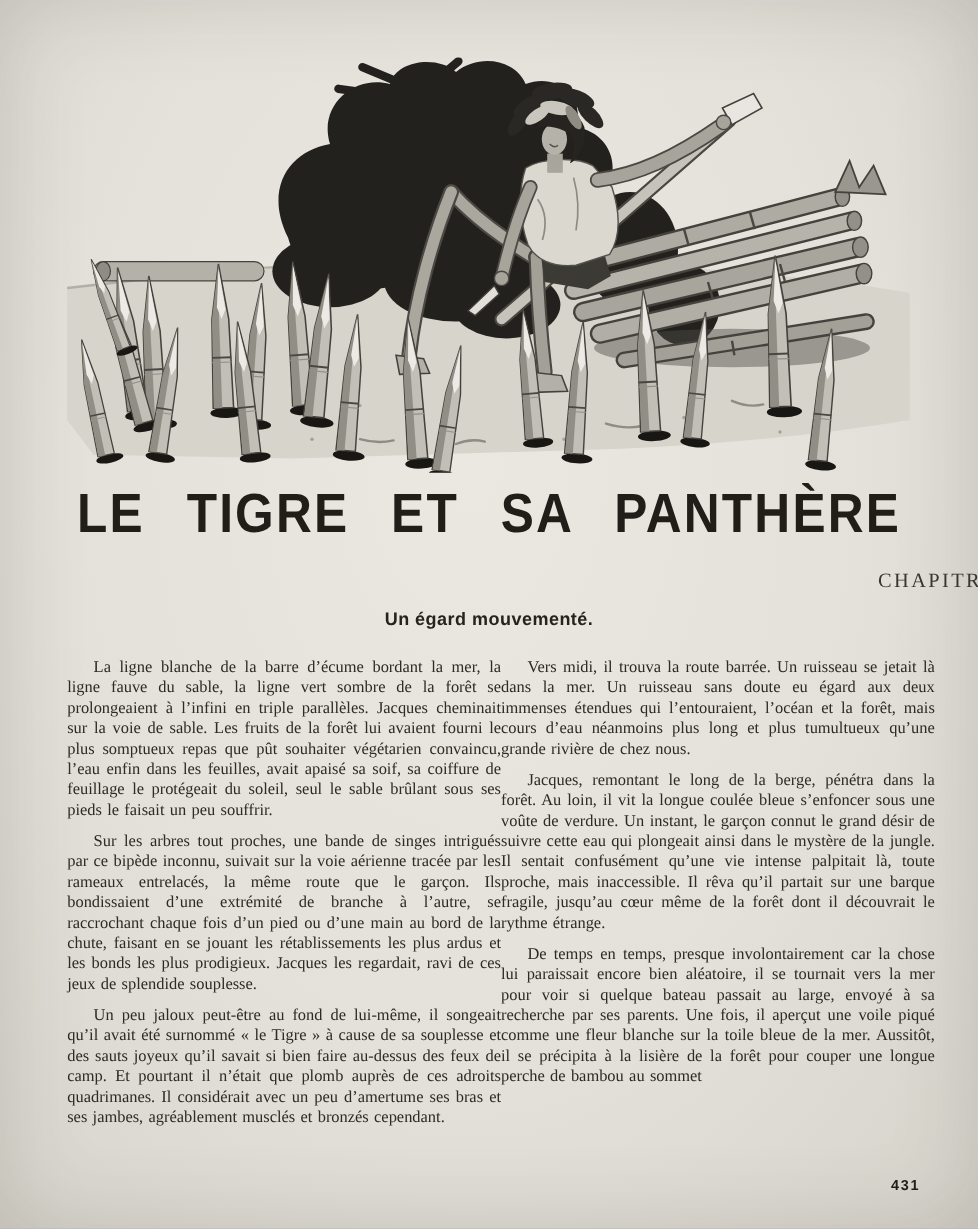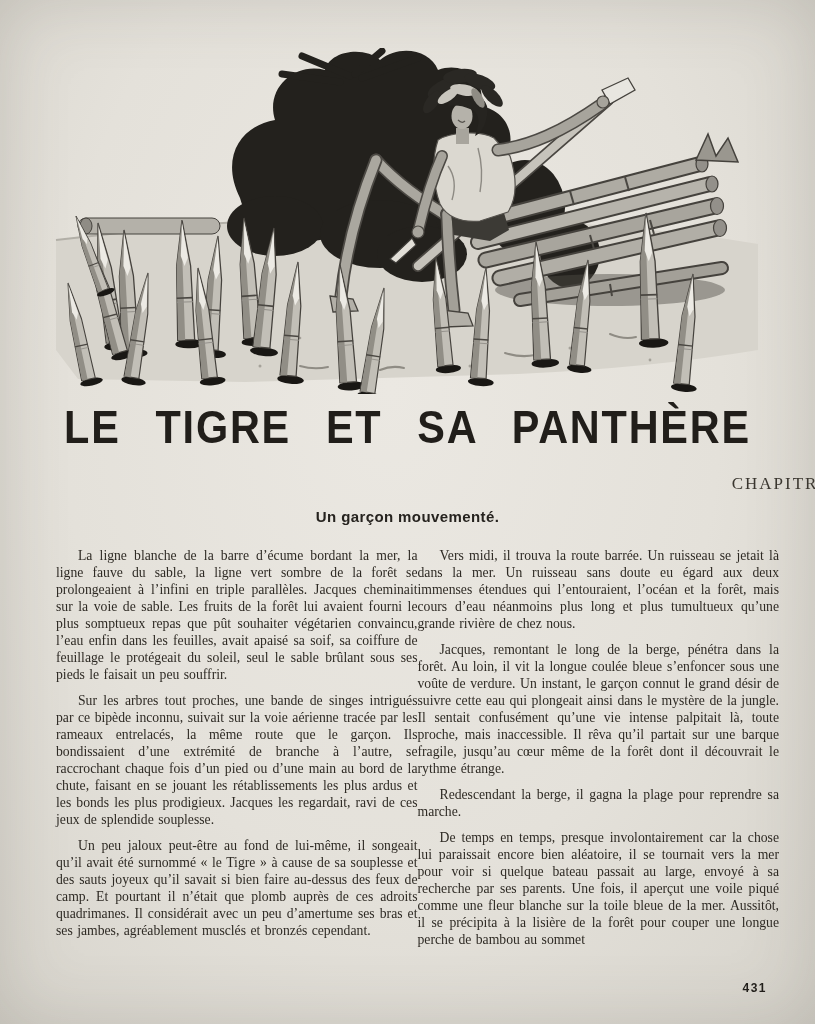--- a/index.html
+++ b/index.html
@@ -194,31 +194,30 @@
       <use href="#spk" transform="translate(596,165) rotate(-2) scale(1.05)"></use>
       <use href="#spk" transform="translate(643,226) rotate(6) scale(0.92)"></use>
       <use href="#spk" transform="translate(26,168) rotate(-20) scale(0.66)"></use>
     </svg>
   </figure>
 
   <h1 class="title">LE TIGRE ET SA PANTHÈRE</h1>
 
   <div class="chapter">CHAPITRE IV</div>
 
-  <div class="section">Un garçon mouvementé.</div>
+  <div class="section">Un égard mouvementé.</div>
 
   <div class="columns">
     <div class="col">
       <p>La ligne blanche de la barre d’écume bordant la mer, la ligne fauve du sable, la ligne vert sombre de la forêt se prolongeaient à l’infini en triple parallèles. Jacques cheminait sur la voie de sable. Les fruits de la forêt lui avaient fourni le plus somptueux repas que pût souhaiter végétarien convaincu, l’eau enfin dans les feuilles, avait apaisé sa soif, sa coiffure de feuillage le protégeait du soleil, seul le sable brûlant sous ses pieds le faisait un peu souffrir.</p>
       <p>Sur les arbres tout proches, une bande de singes intrigués par ce bipède inconnu, suivait sur la voie aérienne tracée par les rameaux entrelacés, la même route que le garçon. Ils bondissaient d’une extrémité de branche à l’autre, se raccrochant chaque fois d’un pied ou d’une main au bord de la chute, faisant en se jouant les rétablissements les plus ardus et les bonds les plus prodigieux. Jacques les regardait, ravi de ces jeux de splendide souplesse.</p>
       <p>Un peu jaloux peut-être au fond de lui-même, il songeait qu’il avait été surnommé « le Tigre » à cause de sa souplesse et des sauts joyeux qu’il savait si bien faire au-dessus des feux de camp. Et pourtant il n’était que plomb auprès de ces adroits quadrimanes. Il considérait avec un peu d’amertume ses bras et ses jambes, agréablement musclés et bronzés cependant.</p>
     </div>
     <div class="col">
       <p>Vers midi, il trouva la route barrée. Un ruisseau se jetait là dans la mer. Un ruisseau sans doute eu égard aux deux immenses étendues qui l’entouraient, l’océan et la forêt, mais cours d’eau néanmoins plus long et plus tumultueux qu’une grande rivière de chez nous.</p>
       <p>Jacques, remontant le long de la berge, pénétra dans la forêt. Au loin, il vit la longue coulée bleue s’enfoncer sous une voûte de verdure. Un instant, le garçon connut le grand désir de suivre cette eau qui plongeait ainsi dans le mystère de la jungle. Il sentait confusément qu’une vie intense palpitait là, toute proche, mais inaccessible. Il rêva qu’il partait sur une barque fragile, jusqu’au cœur même de la forêt dont il découvrait le rythme étrange.</p>
-      <p>Redescendant la berge, il gagna la plage pour reprendre sa marche.</p>
       <p>De temps en temps, presque involontairement car la chose lui paraissait encore bien aléatoire, il se tournait vers la mer pour voir si quelque bateau passait au large, envoyé à sa recherche par ses parents. Une fois, il aperçut une voile piqué comme une fleur blanche sur la toile bleue de la mer. Aussitôt, il se précipita à la lisière de la forêt pour couper une longue perche de bambou au sommet</p>
     </div>
   </div>
 
   <div class="page-number">431</div>
 
 </div>
 
 </body></html>

